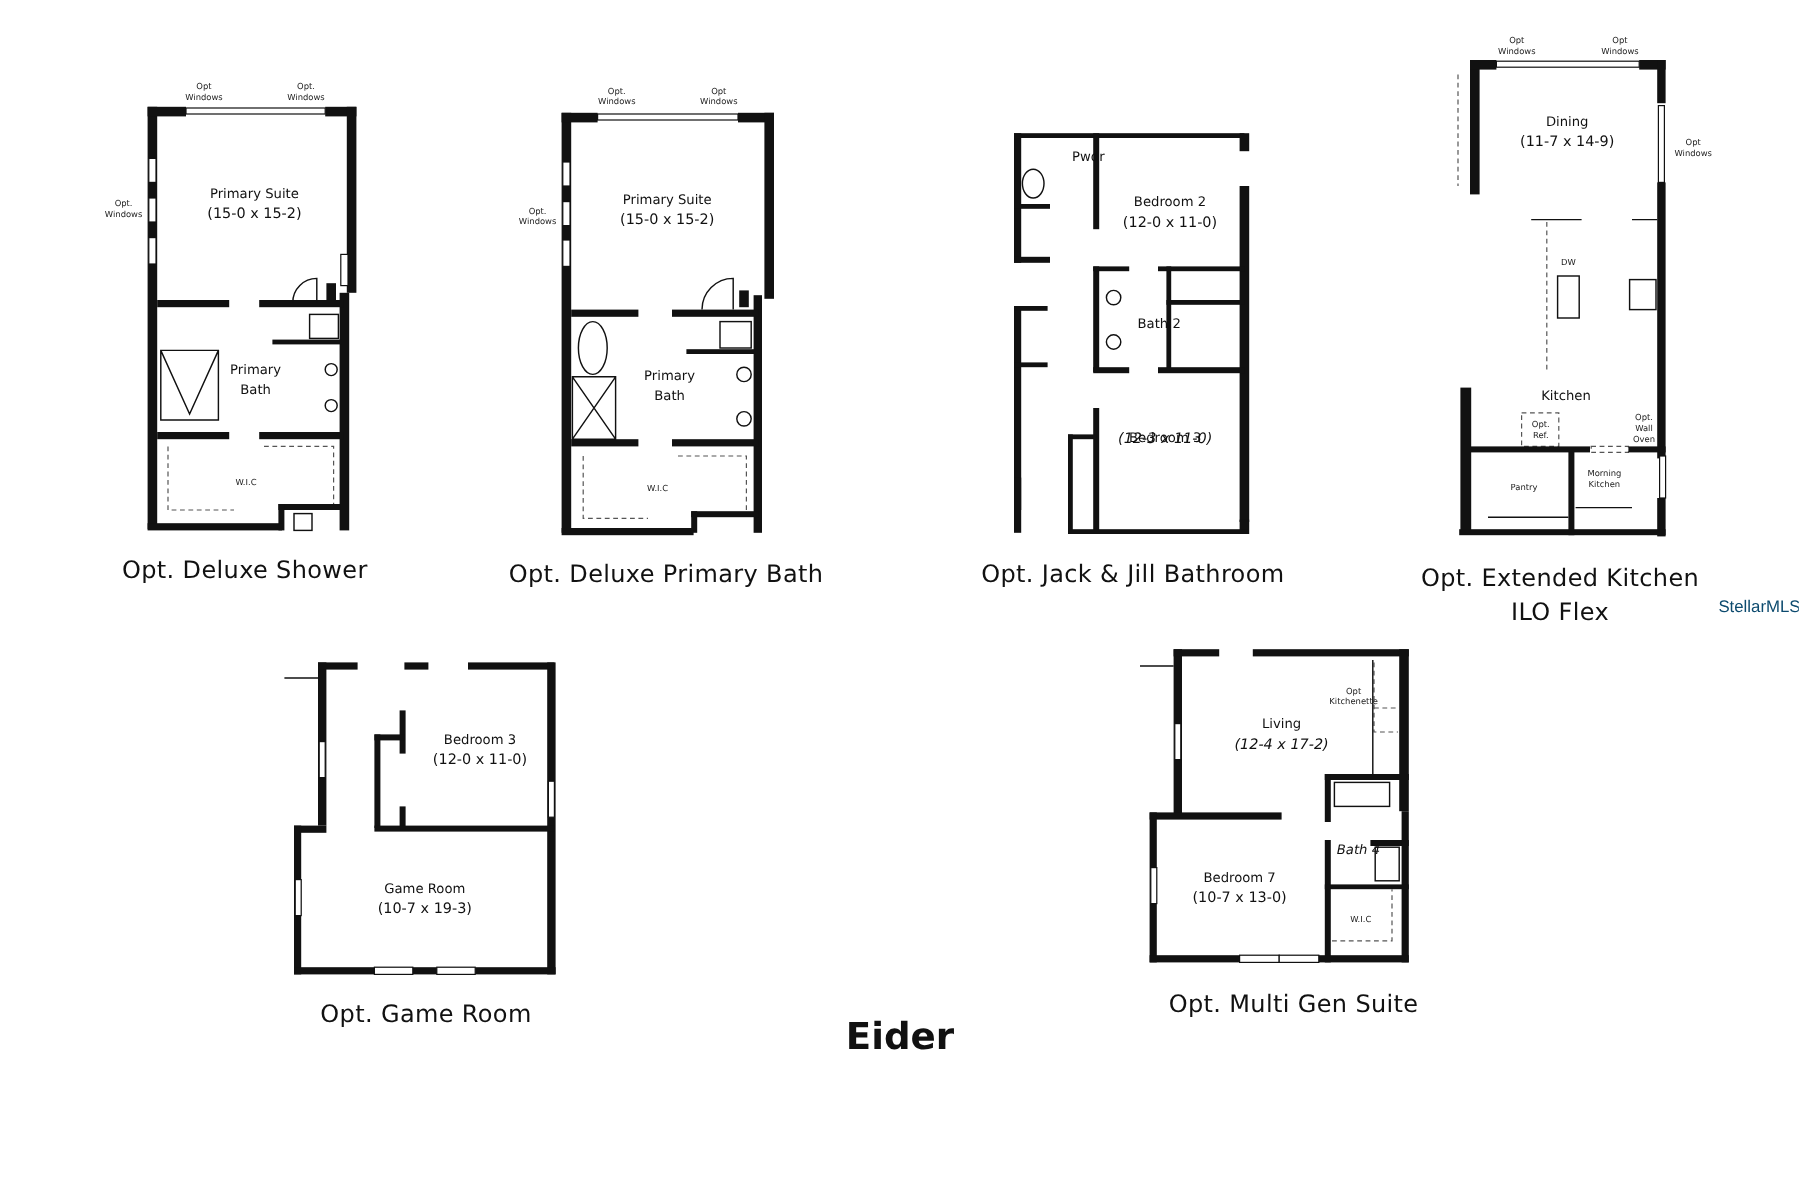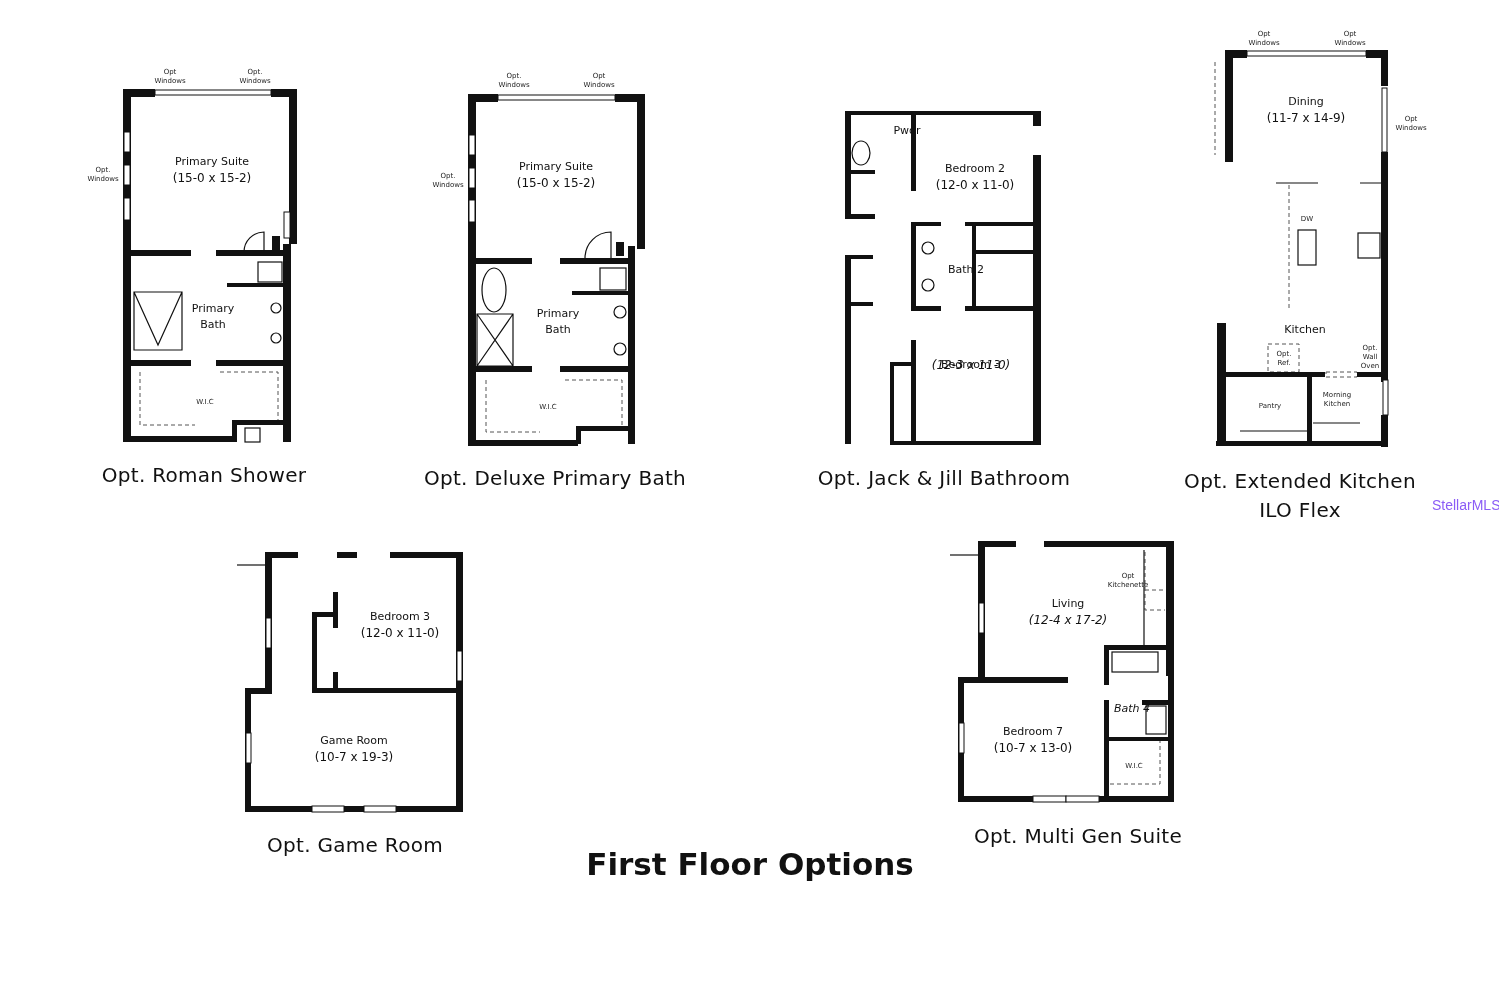--- a/index.html
+++ b/index.html
@@ -8,21 +8,21 @@
   .wall{fill:#111;}
   .thin{stroke:#111;stroke-width:1.2;fill:none;}
   .dash{stroke:#555;stroke-width:1;fill:none;stroke-dasharray:4 3;}
   .win{stroke:#111;stroke-width:1;fill:#fff;}
   .lbl{position:absolute;white-space:nowrap;text-align:center;transform:translateX(-50%);}
   .room{font-size:11px;line-height:16px;}
   .dim{font-size:12px;line-height:15px;}
   .small{font-size:7px;line-height:9px;color:#222;}
   .caption{font-size:20px;letter-spacing:0.3px;}
   .title{font-size:31px;font-weight:bold;line-height:46px;}
-  .wm{position:absolute;left:1432px;top:497px;font-size:14px;color:#8b5cf6;font-family:"Liberation Sans",sans-serif;}
+  .wm{position:absolute;left:1432px;top:497px;font-size:14px;color:#0c4a6e;font-family:"Liberation Sans",sans-serif;}
 </style>
 </head>
 <body>
 
 <svg class="plans" viewBox="0 0 1499 1000">
 
   <g>
     <rect class="wall" x="123" y="89" width="8" height="352"></rect>
     <rect class="wall" x="123" y="89" width="32" height="8"></rect>
     <rect class="wall" x="271" y="89" width="26" height="8"></rect>
@@ -183,21 +183,21 @@
 </svg>
 
 <div>
   <div class="lbl small" style="left:170px;top:68px;"><span>Opt</span><br><span>Windows</span></div>
   <div class="lbl small" style="left:255px;top:68px;"><span>Opt.</span><br><span>Windows</span></div>
   <div class="lbl small" style="left:103px;top:166px;"><span>Opt.</span><br><span>Windows</span></div>
   <div class="lbl room" style="left:212px;top:154px;">Primary Suite</div>
   <div class="lbl dim" style="left:212px;top:171px;">(15-0 x 15-2)</div>
   <div class="lbl room" style="left:213px;top:301px;"><span>Primary</span><br><span>Bath</span></div>
   <div class="lbl small" style="left:205px;top:398px;">W.I.C</div>
-  <div class="lbl caption" style="left:204px;top:463px;">Opt. Roman Shower</div>
+  <div class="lbl caption" style="left:204px;top:463px;">Opt. Deluxe Shower</div>
 </div>
 
 <div>
   <div class="lbl small" style="left:514px;top:72px;"><span>Opt.</span><br><span>Windows</span></div>
   <div class="lbl small" style="left:599px;top:72px;"><span>Opt</span><br><span>Windows</span></div>
   <div class="lbl small" style="left:448px;top:172px;"><span>Opt.</span><br><span>Windows</span></div>
   <div class="lbl room" style="left:556px;top:159px;">Primary Suite</div>
   <div class="lbl dim" style="left:556px;top:176px;">(15-0 x 15-2)</div>
   <div class="lbl room" style="left:558px;top:306px;"><span>Primary</span><br><span>Bath</span></div>
   <div class="lbl small" style="left:548px;top:403px;">W.I.C</div>
@@ -242,16 +242,16 @@
   <div class="lbl room" style="left:1068px;top:596px;">Living</div>
   <div class="lbl dim" style="left:1068px;top:613px;font-style:italic;">(12-4 x 17-2)</div>
   <div class="lbl room" style="left:1132px;top:701px;font-style:italic;">Bath 4</div>
   <div class="lbl room" style="left:1033px;top:724px;">Bedroom 7</div>
   <div class="lbl dim" style="left:1033px;top:741px;">(10-7 x 13-0)</div>
   <div class="lbl small" style="left:1134px;top:762px;">W.I.C</div>
   <div class="lbl caption" style="left:1064px;top:824px;margin-left:14px;">Opt. Multi Gen Suite</div>
 </div>
 
 <div class="lbl title" style="left:750px;top:841px;">
-  <div>First Floor Options</div>
+  <div>Eider</div>
 </div>
 
 <div class="wm">StellarMLS</div>
 
 </body></html>

